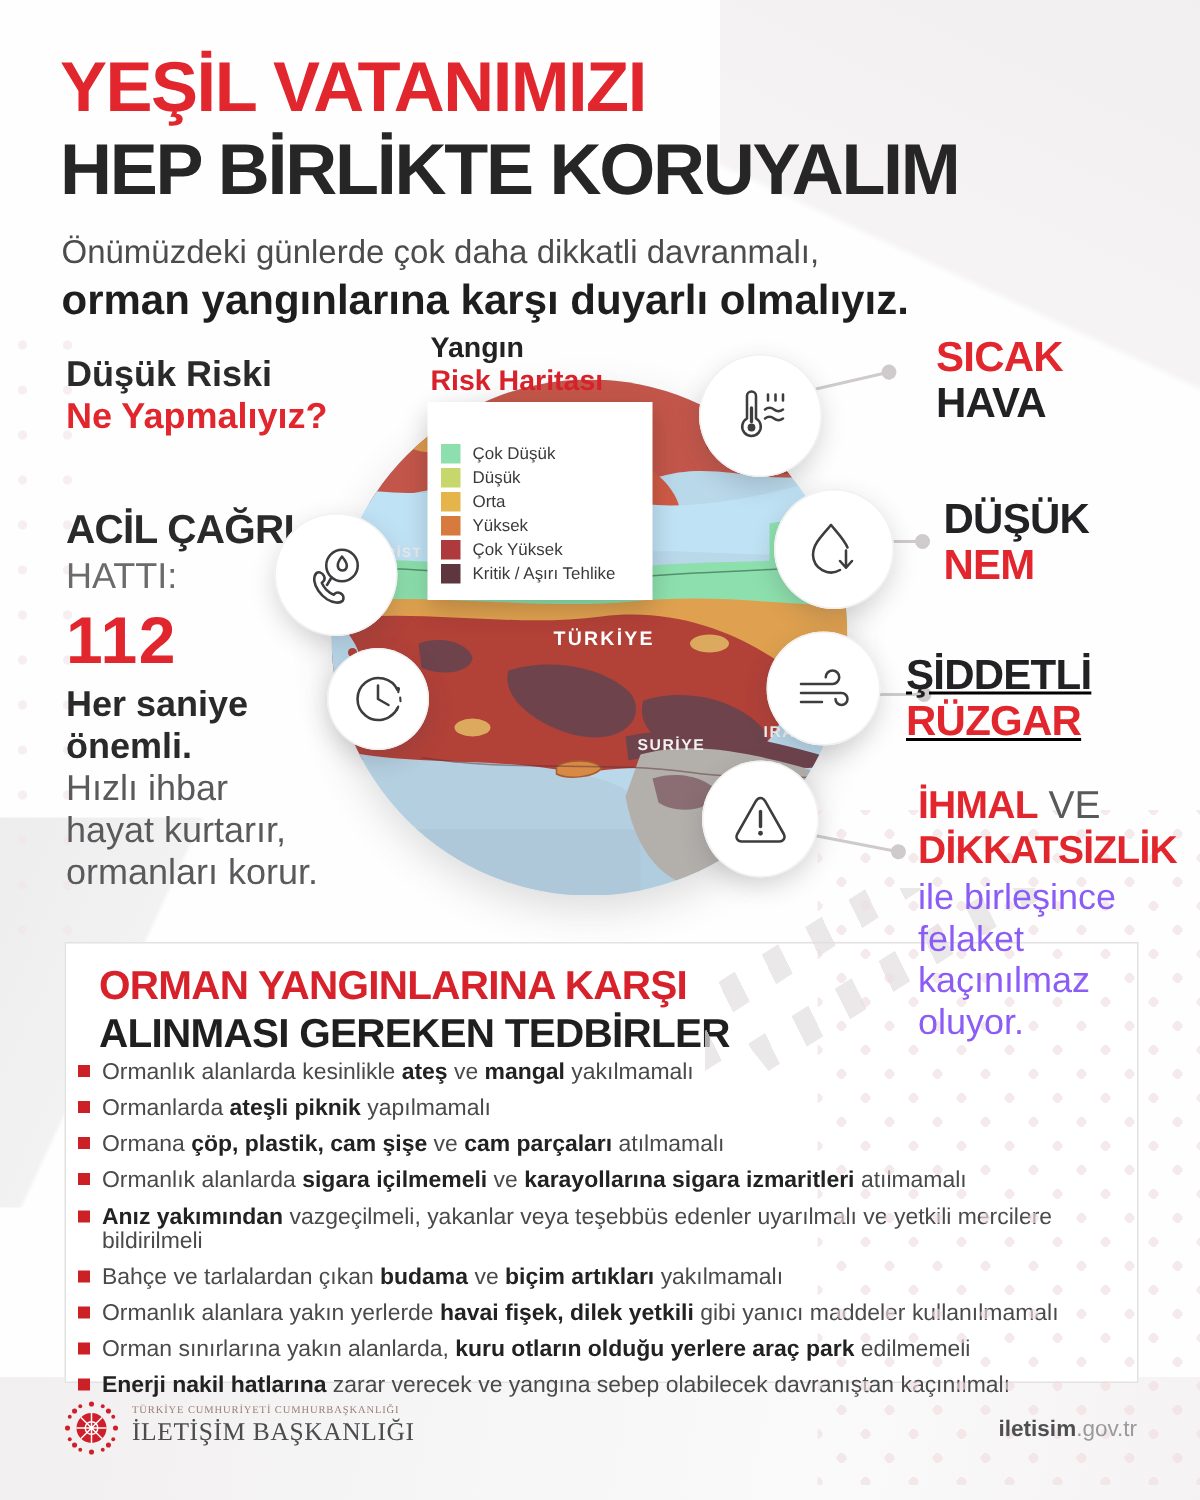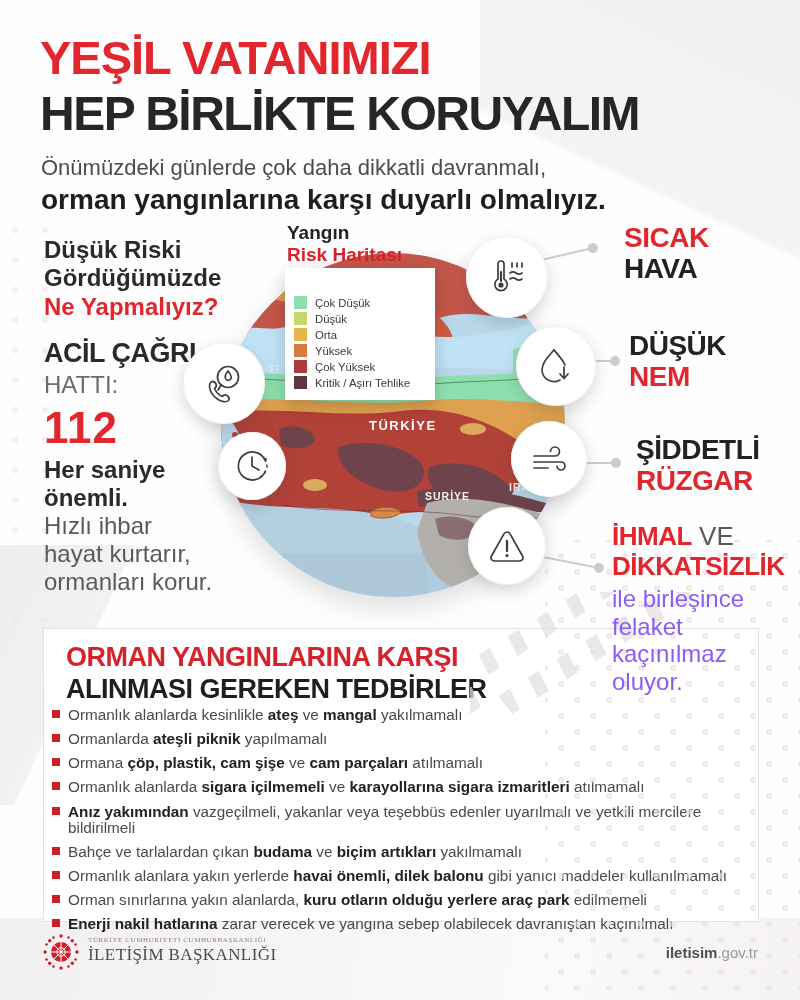--- a/index.html
+++ b/index.html
@@ -105,21 +105,20 @@
   <div class="dots-left"></div>
   <div class="footer-band"></div>
 
   <div class="title1">YEŞİL VATANIMIZI</div>
   <div class="title2">HEP BİRLİKTE KORUYALIM</div>
   <div class="sub1">Önümüzdeki günlerde çok daha dikkatli davranmalı,</div>
   <div class="sub2">orman yangınlarına karşı duyarlı olmalıyız.</div>
 
   <div class="risk-q">
     <div>Düşük Riski</div>
-    <div>Gördüğümüzde</div>
     <div class="red">Ne Yapmalıyız?</div>
   </div>
   <div class="acil">
     <div class="t">ACİL ÇAĞRI</div>
     <div class="s">HATTI:</div>
     <div class="n">112</div>
   </div>
   <div class="saniye">
     <div class="b">Her saniye</div>
     <div class="b">önemli.</div>
@@ -270,21 +269,21 @@
   <div class="connector" style="left:543px;top:556px;width:56px;transform:rotate(11deg);"></div>
 
   <div class="hazard" style="left:624px;top:222px;">
     <div class="red">SICAK</div>
     <div class="blk">HAVA</div>
   </div>
   <div class="hazard" style="left:629px;top:330px;">
     <div class="blk">DÜŞÜK</div>
     <div class="red">NEM</div>
   </div>
-  <div class="hazard" style="left:636px;top:434px;">
+  <div class="hazard" style="left:604px;top:434px;text-decoration:underline;">
     <div class="blk">ŞİDDETLİ</div>
     <div class="red">RÜZGAR</div>
   </div>
   <div class="hz4">
     <div class="l1">
       <span class="red">İHMAL</span><span class="ve"> VE</span>
     </div>
     <div class="l1 red">DİKKATSİZLİK</div>
     <div class="rest">
       <div>ile birleşince</div>
@@ -319,21 +318,21 @@
         <div class="p-item">
           <span class="bullet"></span>
           <span><b>Anız yakımından</b><span> vazgeçilmeli, yakanlar veya teşebbüs edenler uyarılmalı ve yetkili mercilere bildirilmeli</span></span>
         </div>
         <div class="p-item">
           <span class="bullet"></span>
           <span><span>Bahçe ve tarlalardan çıkan </span><b>budama</b><span> ve </span><b>biçim artıkları</b><span> yakılmamalı</span></span>
         </div>
         <div class="p-item">
           <span class="bullet"></span>
-          <span><span>Ormanlık alanlara yakın yerlerde </span><b>havai önemli, dilek balonu</b><span> gibi yanıcı maddeler kullanılmamalı</span></span>
+          <span><span>Ormanlık alanlara yakın yerlerde </span><b>havai fişek, dilek yetkili</b><span> gibi yanıcı maddeler kullanılmamalı</span></span>
         </div>
         <div class="p-item">
           <span class="bullet"></span>
           <span><span>Orman sınırlarına yakın alanlarda, </span><b>kuru otların olduğu yerlere araç park</b><span> edilmemeli</span></span>
         </div>
         <div class="p-item">
           <span class="bullet"></span>
           <span><b>Enerji nakil hatlarına</b><span> zarar verecek ve yangına sebep olabilecek davranıştan kaçınılmalı</span></span>
         </div>
       </div>

